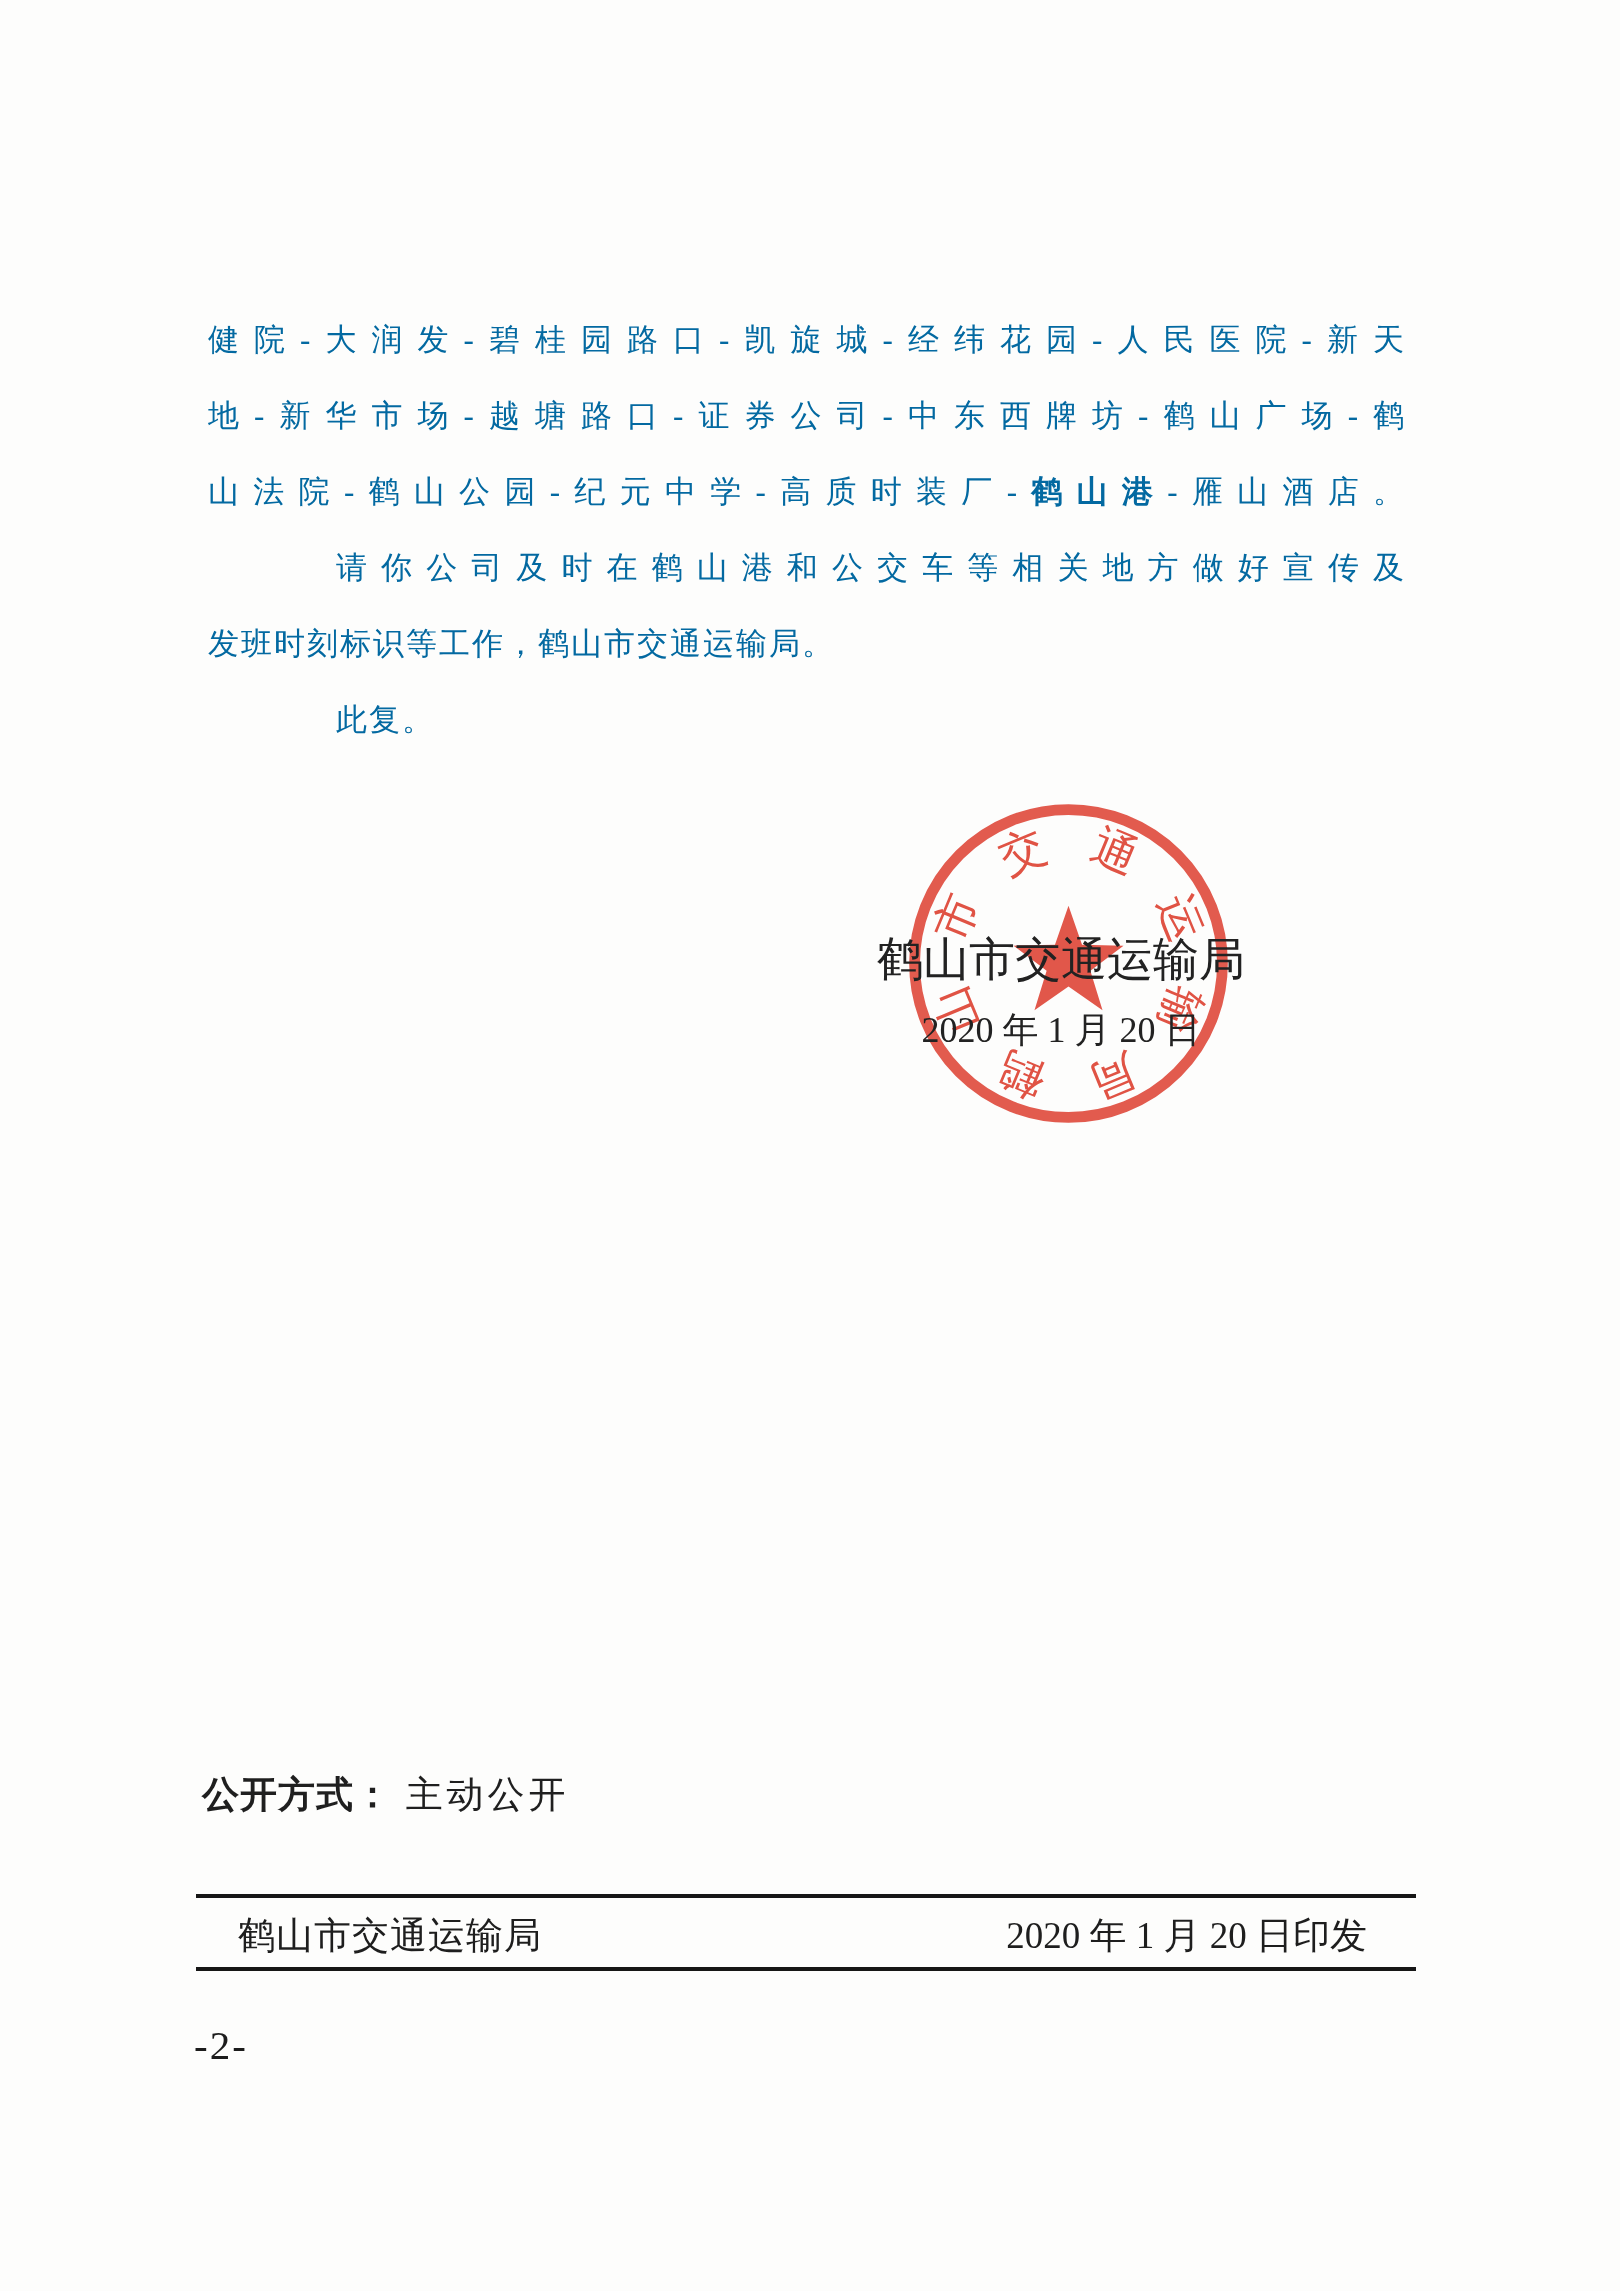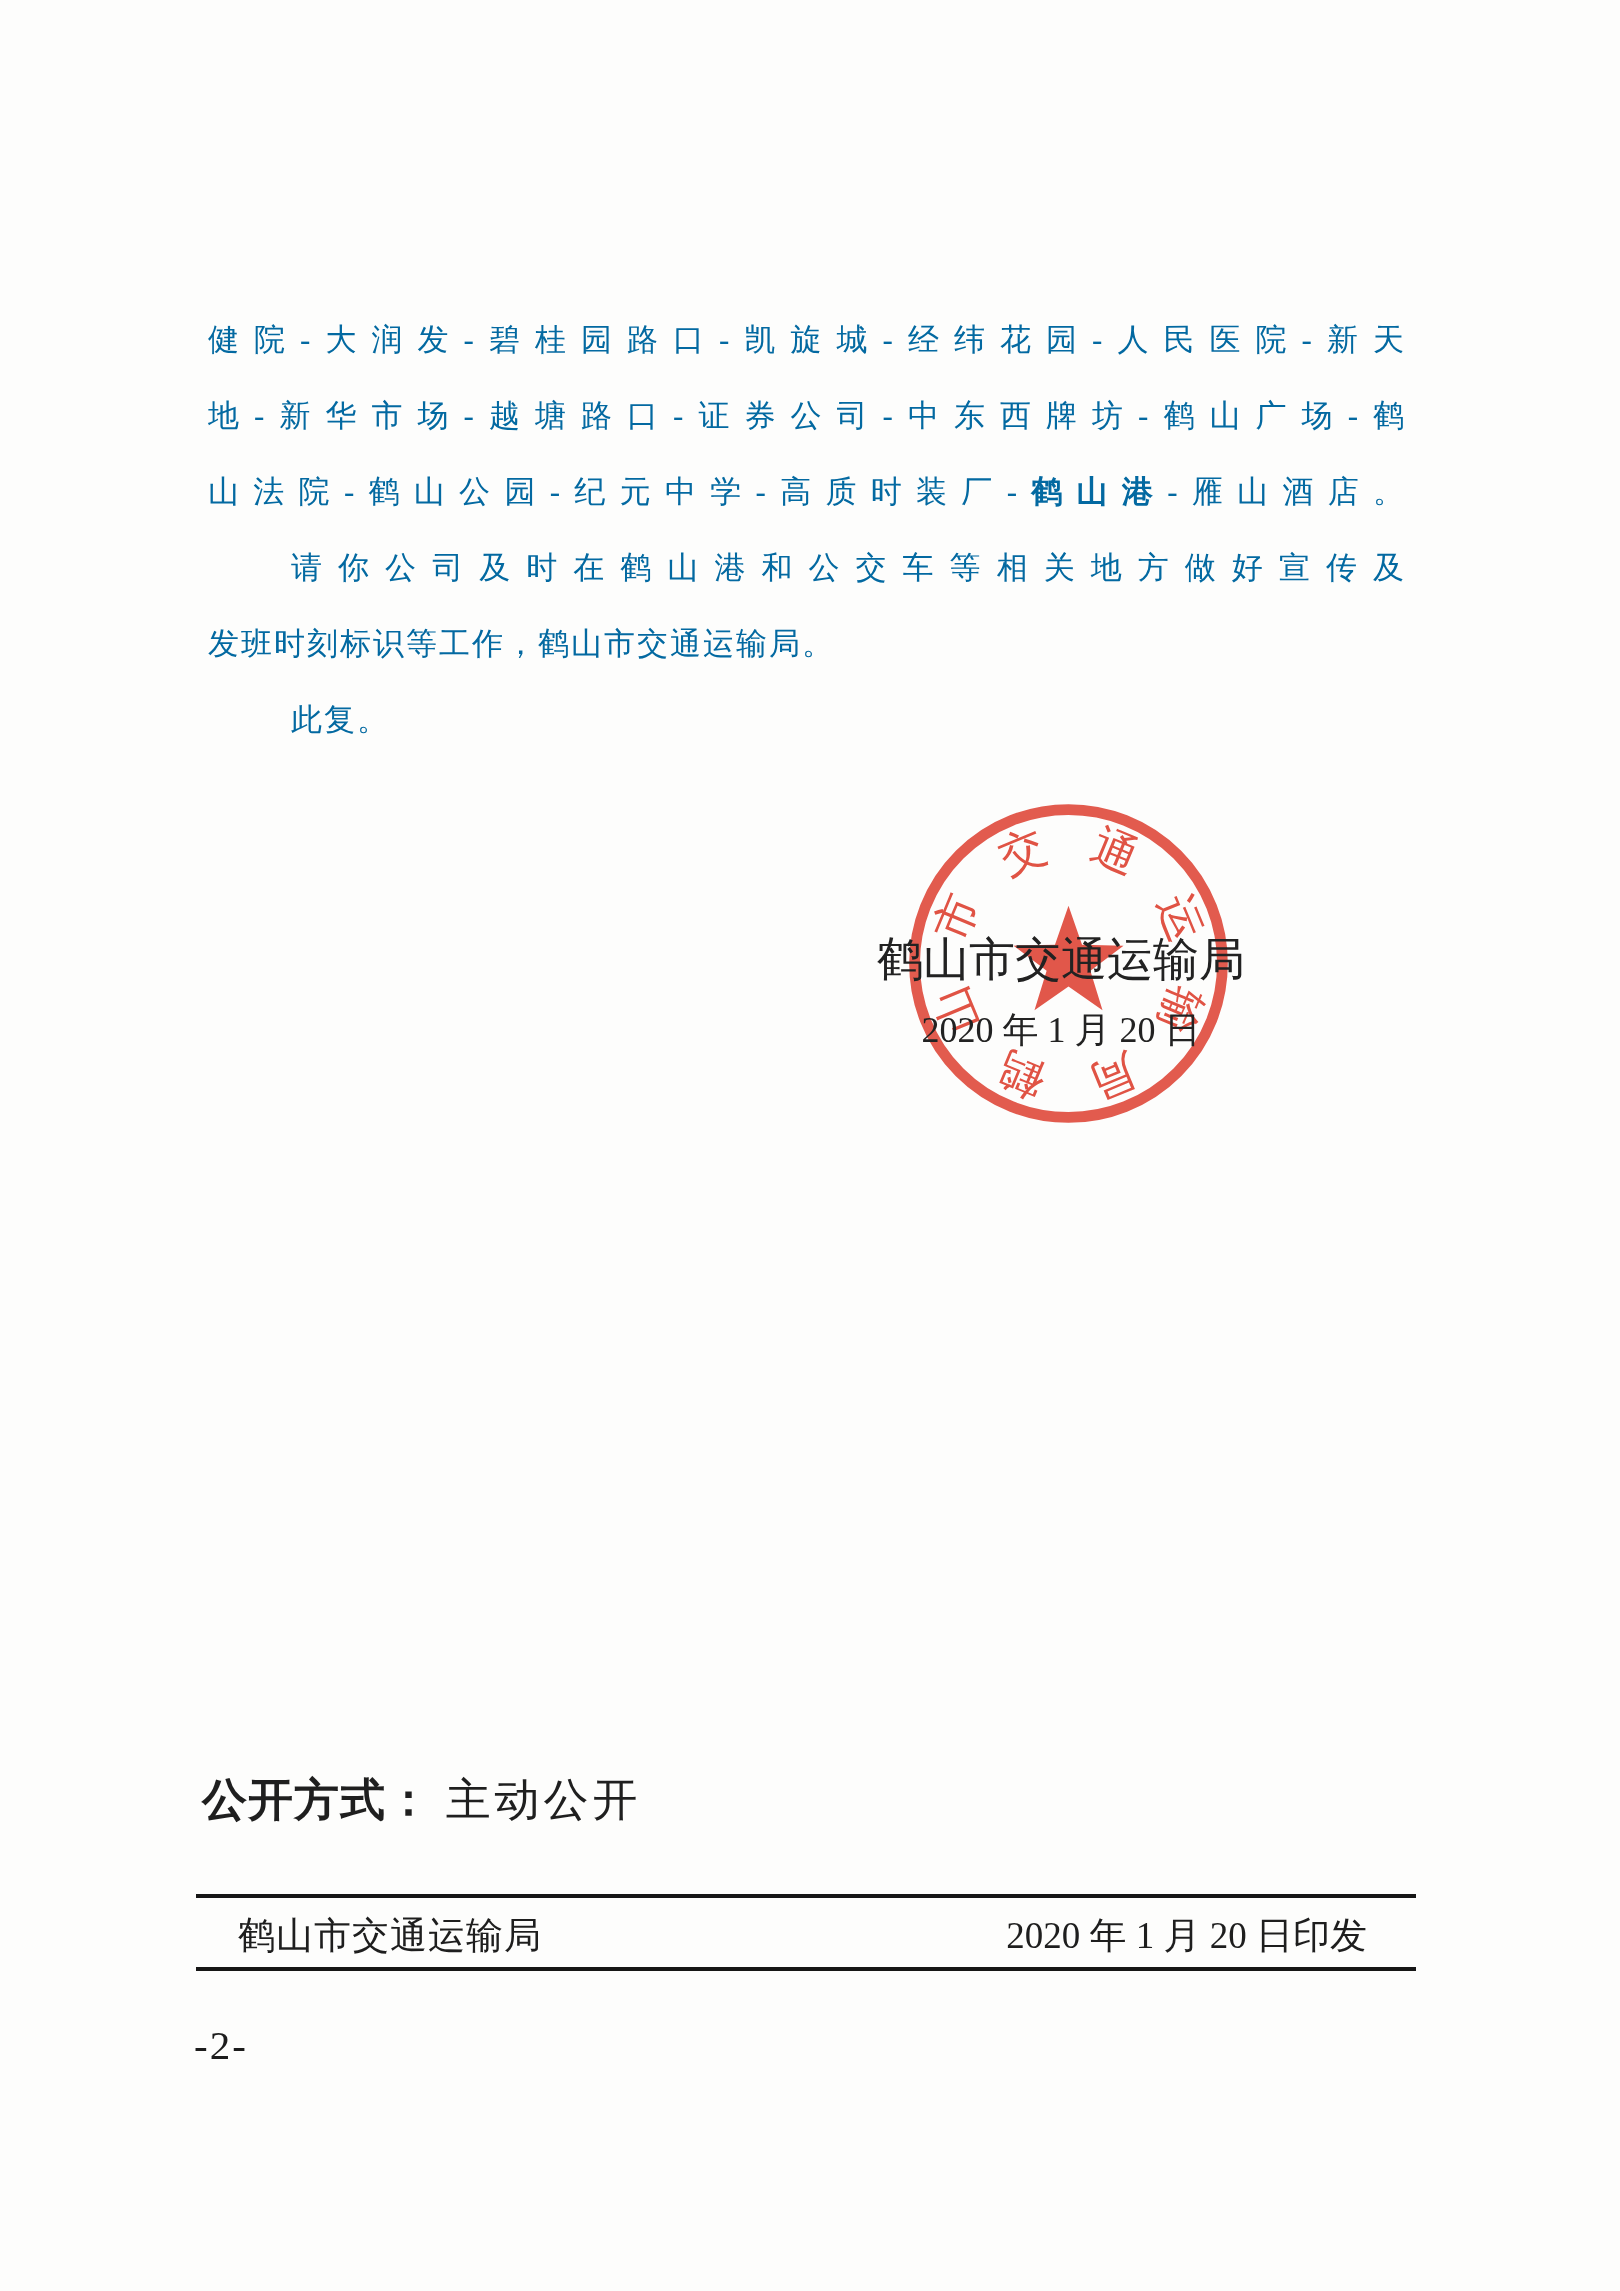--- a/index.html
+++ b/index.html
@@ -20,21 +20,21 @@
     letter-spacing:2px;
     color:#0369a1;
   }
   .line{white-space:nowrap;}
   .line.justify{
     text-align:justify;
     text-align-last:justify;
     text-justify:inter-character;
     white-space:normal;
   }
-  .line.indent{text-indent:83px;}
+  .line.indent{text-indent:83px;margin-left:45px;}
   .seg-bold{font-weight:700;}
   
   .seal{
     position:absolute;left:892px;top:787px;width:353px;height:353px;
     z-index:2;opacity:0.92;
   }
   .seal svg{width:100%;height:100%;}
   .seal-ring-char{
     font-size:46px;
     font-family:"Liberation Serif", serif;
@@ -47,21 +47,21 @@
     font-size:46px;letter-spacing:0;
     text-align:center;color:#222;z-index:3;white-space:nowrap;
   }
   .signature-date{
     position:absolute;left:877px;top:1006px;width:368px;
     font-size:36px;text-align:center;color:#222;z-index:3;white-space:nowrap;
   }
   
   .disclosure{
     position:absolute;left:202px;top:1770px;
-    font-size:45px;color:#1f1f1f;white-space:nowrap;
+    font-size:37px;color:#1f1f1f;white-space:nowrap;
   }
   .disclosure-label{
     font-family:"Liberation Sans", sans-serif;
     font-weight:700;letter-spacing:1px;
   }
   .disclosure-value{
     margin-left:13.7px;letter-spacing:3.9px;
   }
   
   .rule{

